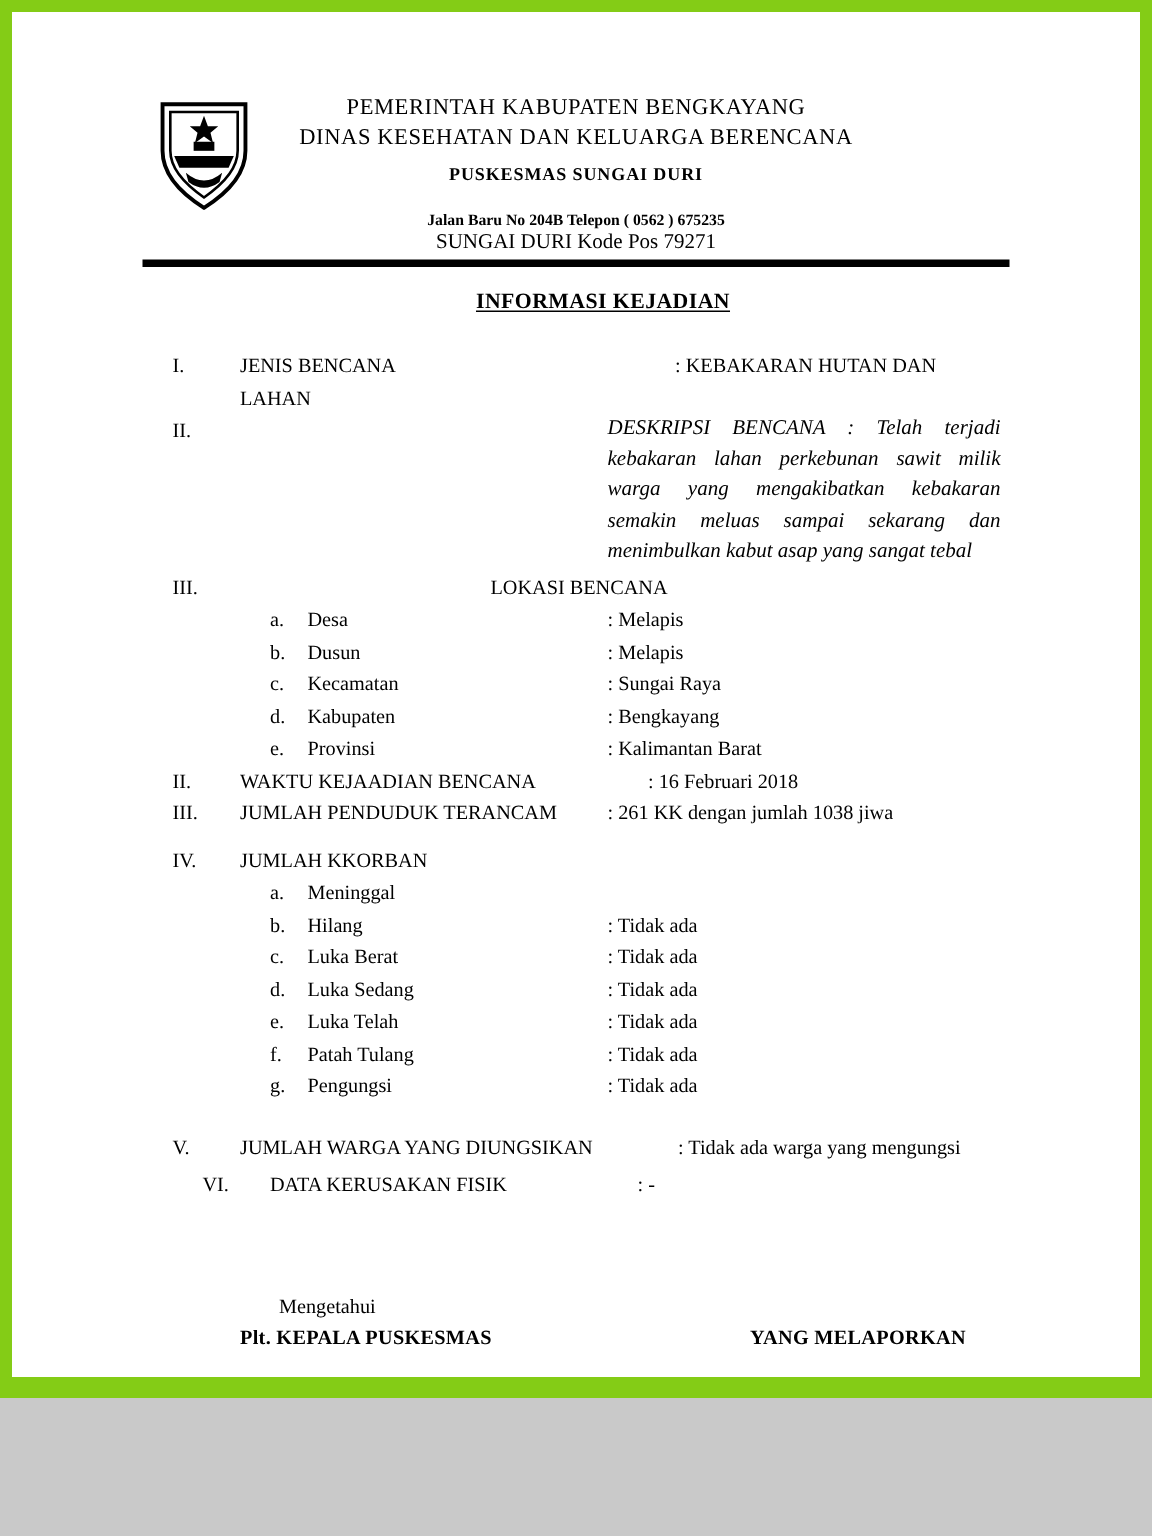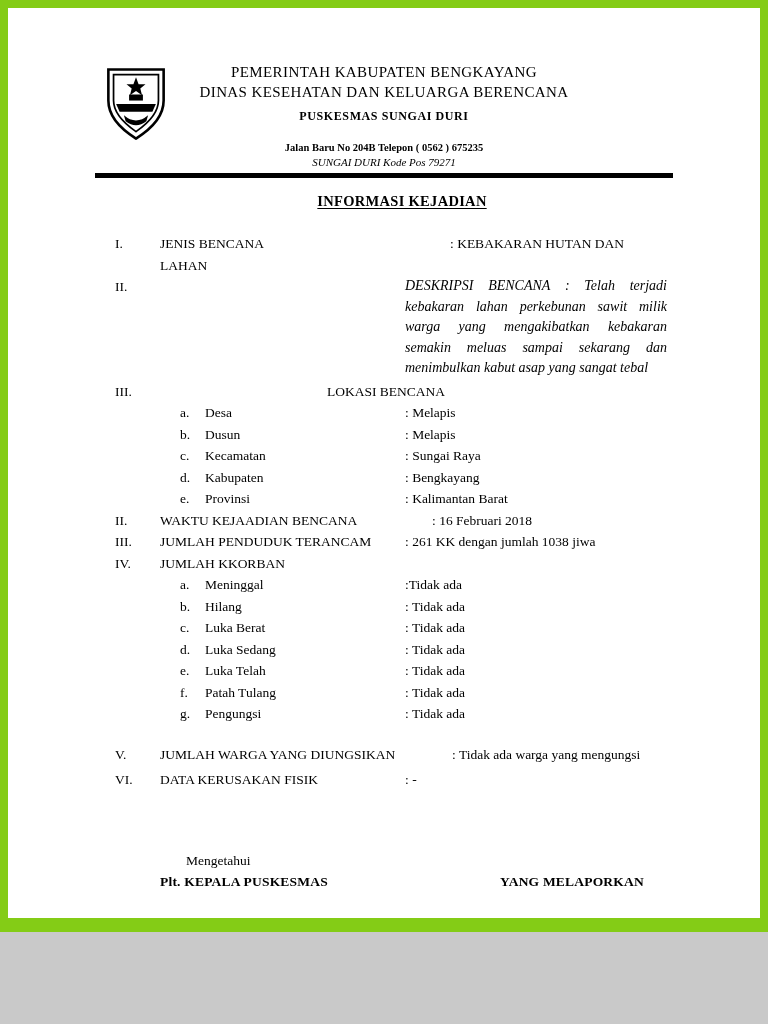--- a/index.html
+++ b/index.html
@@ -45,23 +45,22 @@
     line-height: 24px;
     margin-top: 2px;
   }
   .h-addr {
     font-size: 10.5px;
     font-weight: bold;
     line-height: 15px;
     margin-top: 12px;
   }
   .h-postal {
-    font-size: 11px;
+    font-size: 14px;
     line-height: 14px;
-    font-style: italic;
   }
   .rule {
     height: 5px;
     background: #000;
     margin: 4px 87px 0 87px;
   }
   
   .title {
     margin-top: 13px;
     text-align: center;
@@ -82,41 +81,41 @@
   }
   .row {
     display: grid;
     line-height: 21.5px;
     min-height: 21.5px;
   }
   .cols-jenis  { grid-template-columns: 45px 290px 1fr; }
   .cols-main   { grid-template-columns: 45px 245px 1fr; }
   .cols-waktu  { grid-template-columns: 45px 272px 1fr; }
   .cols-v      { grid-template-columns: 45px 292px 1fr; }
-  .cols-head   { grid-template-columns: 45px 1fr; }
+  .cols-head   { grid-template-columns: 45px 1fr; margin-top: 10px; }
   .sub {
     margin-left: 65px;
     grid-template-columns: 25px 200px 1fr;
   }
   .desc-row { grid-template-columns: 45px 245px 262px; }
   .desc {
     margin: 0;
     width: 262px;
     text-align: justify;
     font-size: 14px;
     line-height: 20.5px;
     font-style: italic;
   }
   .center-label {
     text-align: center;
     padding-right: 70px;
   }
   .mt-sm { margin-top: 2px; }
   .mt-v  { margin-top: 19px; }
-  .mt-vi { margin-top: 4px; }
+  .mt-vi { margin-top: 4px; margin-left: 20px; }
   
   .sig {
     margin-top: 59px;
     margin-left: 45px;
     font-size: 13.5px;
   }
   .sig-row {
     display: flex;
     line-height: 21.5px;
   }
@@ -223,21 +222,20 @@
         <span class="cell">: 261 KK dengan jumlah 1038 jiwa</span>
       </div>
 
       <div class="row cols-head">
         <span class="cell">IV.</span>
         <span class="cell">JUMLAH KKORBAN</span>
       </div>
       <div class="row sub">
         <span class="cell">a.</span>
         <span class="cell">Meninggal</span>
-        <span class="cell">:Tidak ada</span>
       </div>
       <div class="row sub">
         <span class="cell">b.</span>
         <span class="cell">Hilang</span>
         <span class="cell">: Tidak ada</span>
       </div>
       <div class="row sub">
         <span class="cell">c.</span>
         <span class="cell">Luka Berat</span>
         <span class="cell">: Tidak ada</span>

